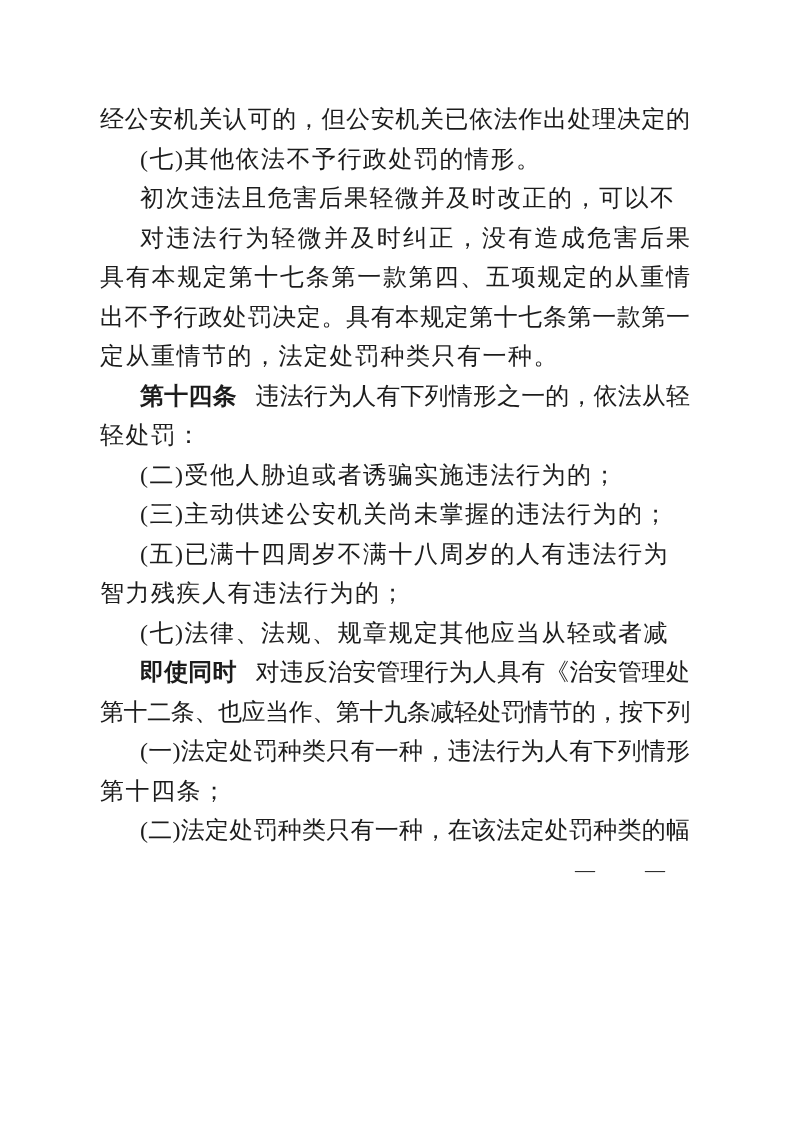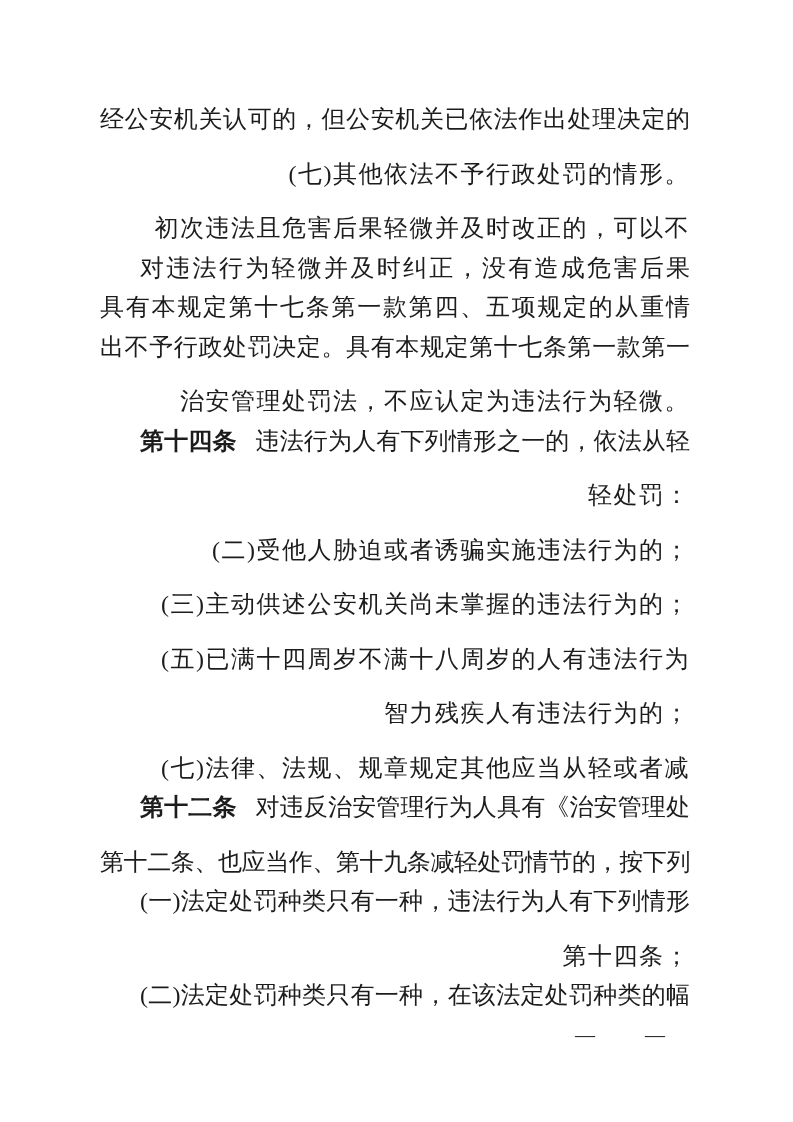--- a/index.html
+++ b/index.html
@@ -15,21 +15,21 @@
     width: 590px;
     height: 39.5px;
     line-height: 39.5px;
     font-size: 24px;
     text-align: justify;
     overflow: hidden;
     font-family: Liberation Serif, serif;
   }
   
   .line.full::after { content: ""; display: inline-block; width: 100%; height: 0; }
-  .line.end { text-align: right; letter-spacing: 1.5px; margin-top: 15px; }
+  .line.end { text-align: left; letter-spacing: 1.5px; }
   .line.tight { letter-spacing: -0.4px; }
   .line.indent { text-indent: 40px; }
   .line .art-num { font-weight: 700; margin-right: 19px; }
   .footer-line {
     width: 590px;
     height: 39.5px;
     line-height: 39.5px;
     font-size: 20px;
     text-align: right;
     padding-right: 25px;
@@ -42,35 +42,35 @@
 </head>
 <body>
 
 <div class="page">
   <div class="line full">经公安机关认可的，但公安机关已依法作出处理决定的除外；</div>
   <div class="line indent end">(七)其他依法不予行政处罚的情形。</div>
   <div class="line indent end">初次违法且危害后果轻微并及时改正的，可以不予处罚。</div>
   <div class="line indent full">对违法行为轻微并及时纠正，没有造成危害后果的，即使同时</div>
   <div class="line full">具有本规定第十七条第一款第四、五项规定的从重情节，也应当作</div>
   <div class="line full">出不予行政处罚决定。具有本规定第十七条第一款第一至三项规</div>
-  <div class="line end">治安管理处罚法，不应认定为违法行为轻微。</div>
+  <div class="line end">定从重情节的，法定处罚种类只有一种。</div>
 
   <div class="line indent full">
     <b class="art-num">第十四条</b><span>违法行为人有下列情形之一的，依法从轻或者减</span>
   </div>
   <div class="line end">轻处罚：</div>
 
   <div class="line indent end">(二)受他人胁迫或者诱骗实施违法行为的；</div>
   <div class="line indent end">(三)主动供述公安机关尚未掌握的违法行为的；</div>
   <div class="line indent end">(五)已满十四周岁不满十八周岁的人有违法行为的；</div>
   <div class="line end">智力残疾人有违法行为的；</div>
   <div class="line indent end">(七)法律、法规、规章规定其他应当从轻或者减轻处罚的。</div>
 
   <div class="line indent full">
-    <b class="art-num">第十二条</b><span>对违反治安管理行为人具有《治安管理处罚法》</span>
+    <b class="art-num">即使同时</b><span>对违反治安管理行为人具有《治安管理处罚法》</span>
   </div>
   <div class="line end tight">第十二条、也应当作、第十九条减轻处罚情节的，按下列规定适用：</div>
 
   <div class="line indent full">(一)法定处罚种类只有一种，违法行为人有下列情形之一的</div>
   <div class="line end">第十四条；</div>
   <div class="line indent full">(二)法定处罚种类只有一种，在该法定处罚种类的幅度以下</div>
 
   <div class="footer-line">—  —</div>
 </div>
 

